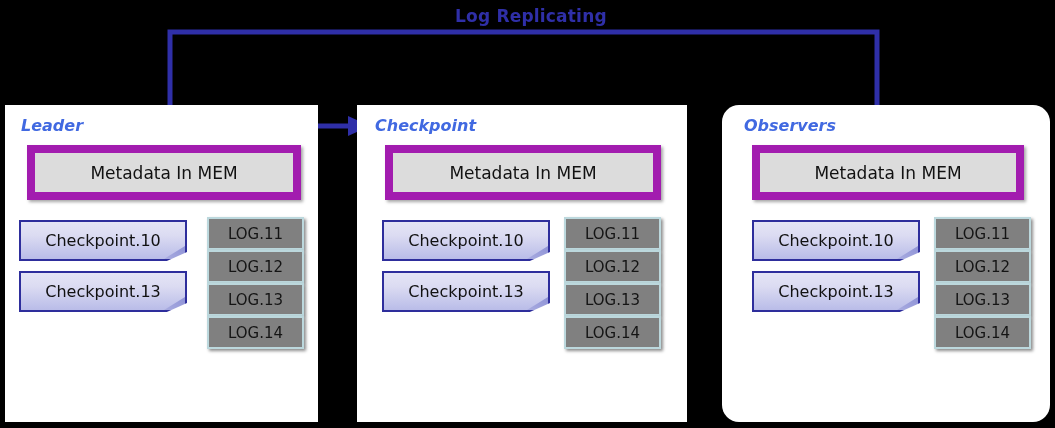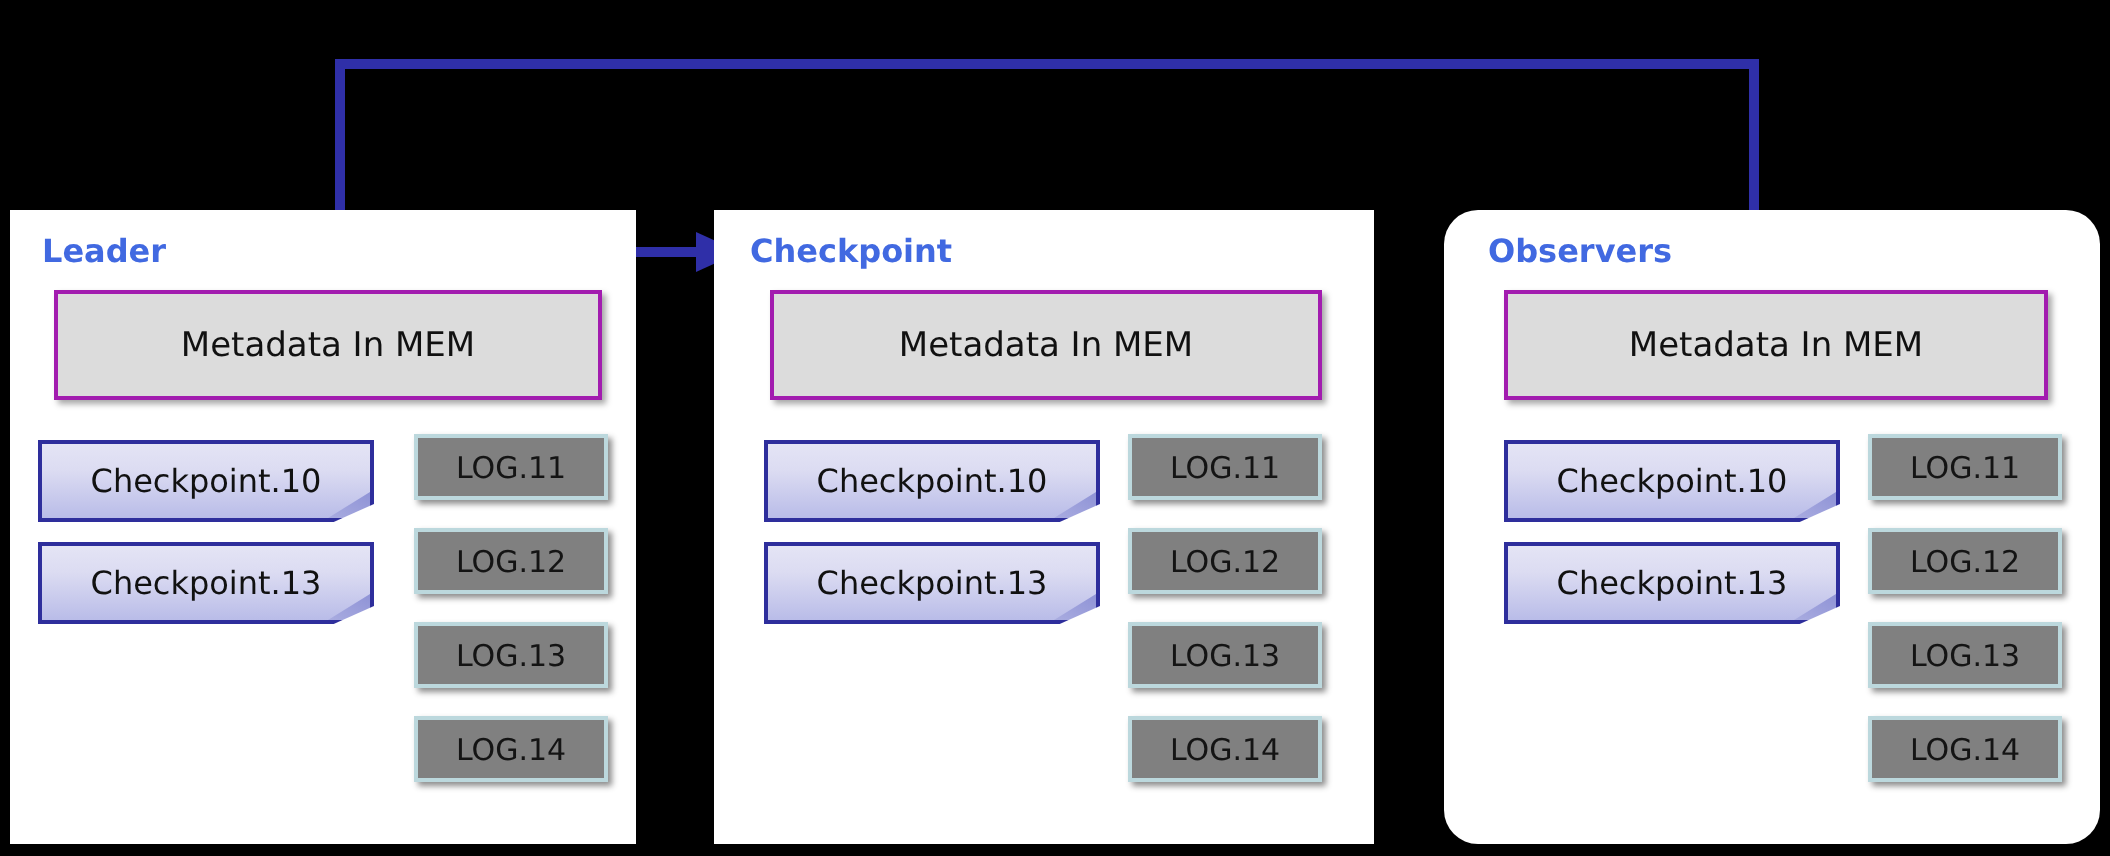--- a/index.html
+++ b/index.html
@@ -49,32 +49,33 @@
   .panel.followers { left: 357px; width: 330px; }
   .panel.observers { left: 722px; width: 328px; border-radius: 17px; }
 
   .panel-title {
     position: absolute;
     top: 11px;
     font-size: 16px;
     font-weight: bold;
     color: #4169e1;
     white-space: nowrap;
+    font-style: italic;
   }
   .panel.leader    .panel-title { left: 16px; }
   .panel.followers .panel-title { left: 18px; }
   .panel.observers .panel-title { left: 22px; }
 
   
   .meta-box {
     position: absolute;
     top: 40px;
     height: 55px;
     background: #dcdcdc;
-    border: 2px solid #a21caf;
+    border: 8px solid #a21caf;
     box-sizing: border-box;
     display: flex;
     align-items: center;
     justify-content: center;
     font-size: 17px;
     color: #111111;
     box-shadow: 2px 2px 3px rgba(0,0,0,0.35);
   }
   .panel.leader    .meta-box { left: 22px; width: 274px; }
   .panel.followers .meta-box { left: 28px; width: 276px; }
@@ -122,37 +123,37 @@
     position: absolute;
     top: 112px;
   }
   .panel.leader    .log-col { left: 202px; }
   .panel.followers .log-col { left: 207px; }
   .panel.observers .log-col { left: 212px; }
 
   .log-box {
     width: 97px;
     height: 33px;
-    margin-bottom: 14px;
     background: #808080;
     border: 2px solid #bcd8dd;
     box-sizing: border-box;
     display: flex;
     align-items: center;
     justify-content: center;
     font-size: 15px;
     color: #141414;
     box-shadow: 2px 2px 3px rgba(0,0,0,0.45);
   }
 </style>
 </head>
 <body>
 
 <div id="stage">
 
+  <div class="repl-title">Log Replicating</div>
 
   <svg class="arrow-layer" viewBox="0 0 1055 428" width="1055" height="428">
 
     <g>
       <path d="M 170 126 L 170 32 L 545 32" fill="none" stroke="#2f2fa8" stroke-width="5"></path>
       <path d="M 170 126 L 352 126" fill="none" stroke="#2f2fa8" stroke-width="5"></path>
       <path d="M 370 126 L 348 116 L 348 136 Z" fill="#2f2fa8"></path>
     </g>
 
     <g>

